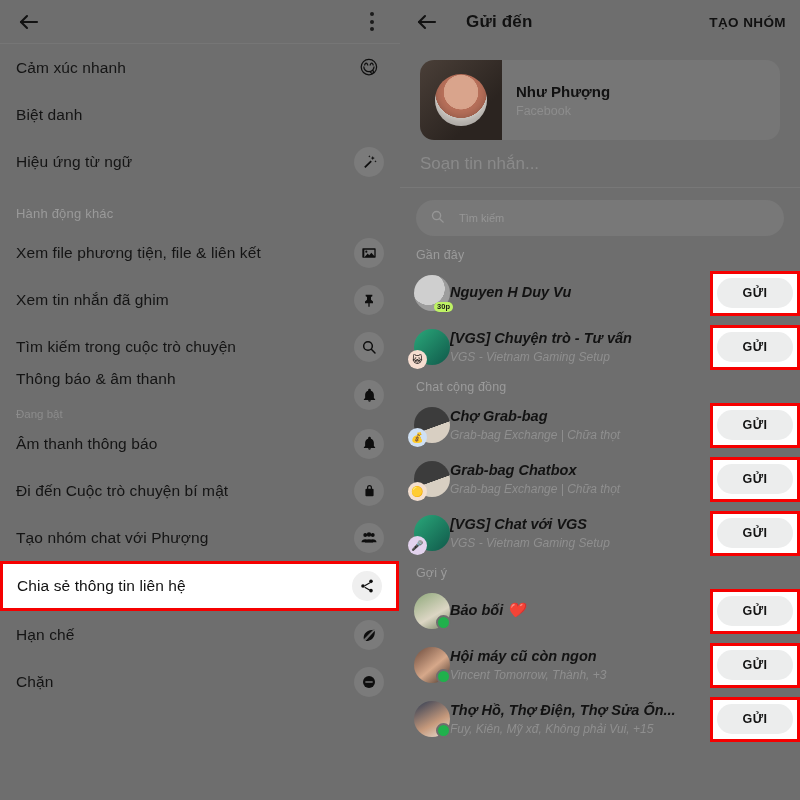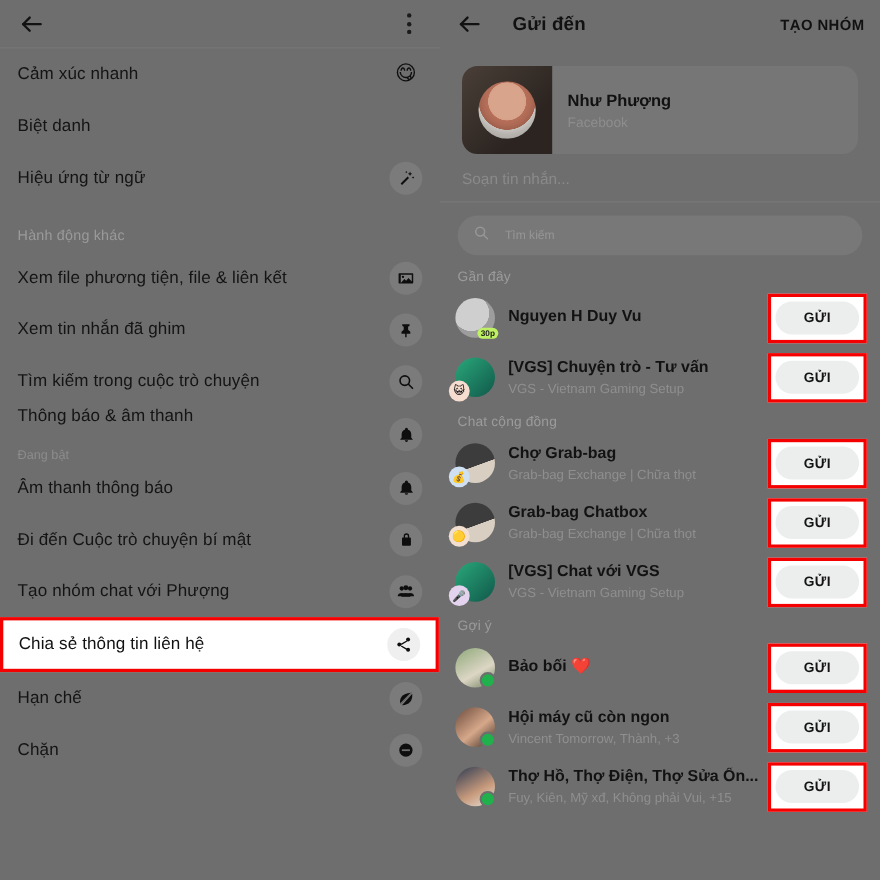--- a/index.html
+++ b/index.html
@@ -92,21 +92,21 @@
   .card-thumb .face{
     width:52px;height:52px;border-radius:50%;
     background:radial-gradient(circle at 50% 35%, #d9a48c 0 40%, #b8705a 41% 60%, #e8e3dd 61% 100%);
     box-shadow:inset 0 -8px 10px rgba(0,0,0,.25);
   }
   .card-meta{padding-left:14px;}
   .card-name{font-size:15px;font-weight:bold;color:#111;line-height:1.2;text-align:center;}
   .card-plat{font-size:12.5px;color:#8d8d8d;margin-top:3px;}
 
   .compose{
-    padding:14px 20px 13px 20px;font-size:14px;color:#8a8a8a;
+    padding:14px 20px 13px 20px;font-size:17px;color:#8a8a8a;
     border-bottom:1px solid rgba(255,255,255,0.07);
   }
 
   .search-wrap{padding:12px 16px 6px 16px;}
   .search-bar{
     height:36px;border-radius:18px;background:rgba(255,255,255,0.07);
     display:flex;align-items:center;padding:0 14px;box-sizing:border-box;
   }
   .search-bar .stext{font-size:11px;color:#969696;margin-left:14px;}
 
@@ -128,31 +128,31 @@
     padding:0 3px;line-height:10px;font-weight:bold;
   }
   .online{
     position:absolute;right:-1px;bottom:-1px;width:11px;height:11px;border-radius:50%;
     background:#20b14c;border:2px solid #6e6e6e;box-sizing:content-box;
   }
   .mini{
     position:absolute;left:-6px;bottom:-4px;width:19px;height:19px;border-radius:50%;
     display:flex;align-items:center;justify-content:center;font-size:10px;
   }
-  .r-texts{flex:1;padding-left:12px;padding-right:6px;min-width:0;}
+  .r-texts{flex:1;padding-left:0;padding-right:6px;min-width:0;font-style:italic;}
   .r-name{
     font-size:14.5px;font-weight:bold;color:#121212;line-height:1.2;
     white-space:nowrap;overflow:hidden;text-overflow:ellipsis;
   }
   .r-sub{
     font-size:12px;color:#8f8f8f;margin-top:2px;line-height:1.2;
     white-space:nowrap;overflow:hidden;text-overflow:ellipsis;
   }
   .send-box{
-    flex:0 0 90px;width:90px;height:45px;margin-right:12px;
+    flex:0 0 90px;width:90px;height:45px;margin-right:0;
     display:flex;align-items:center;justify-content:center;
     background:#ffffff;border:3px solid #f50000;box-sizing:border-box;
   }
   .send-btn{
     width:76px;height:30px;border-radius:15px;background:#eceded;
     display:flex;align-items:center;justify-content:center;
     font-size:12.5px;font-weight:bold;color:#141414;letter-spacing:.4px;
   }
 </style>
 </head>

